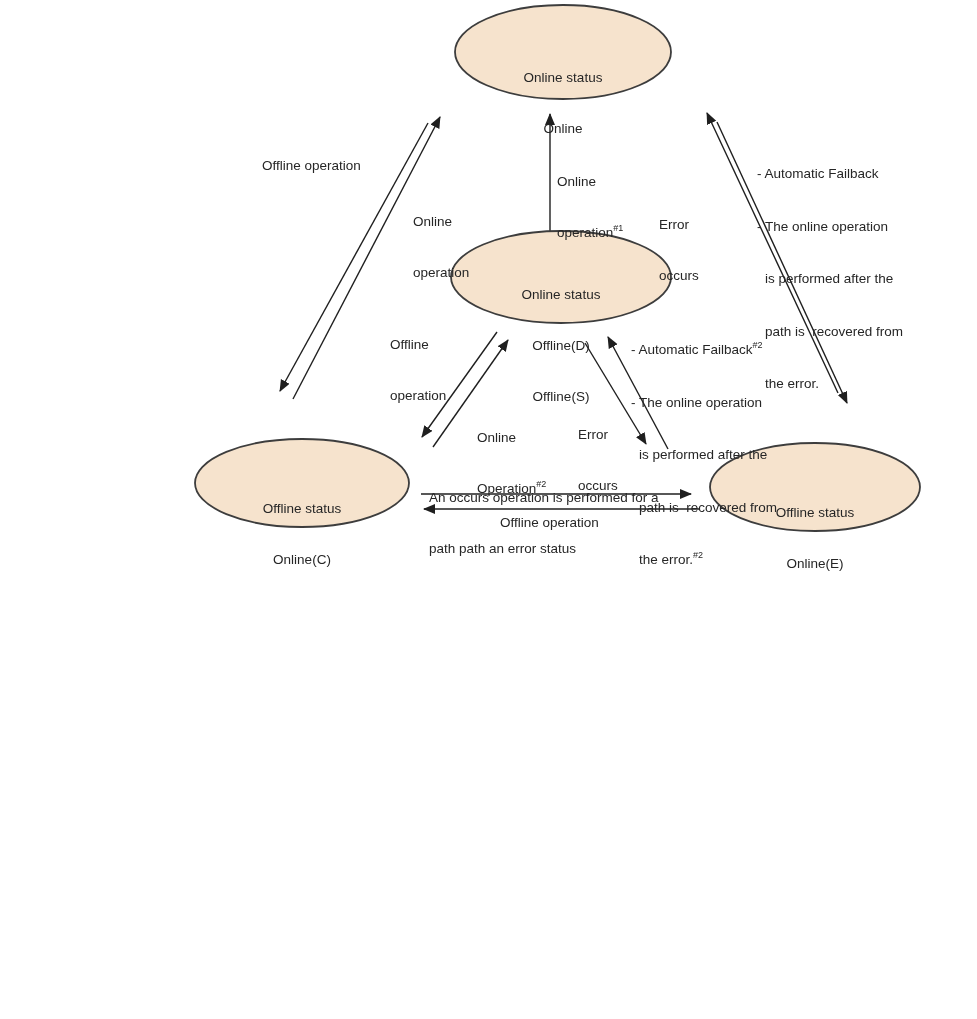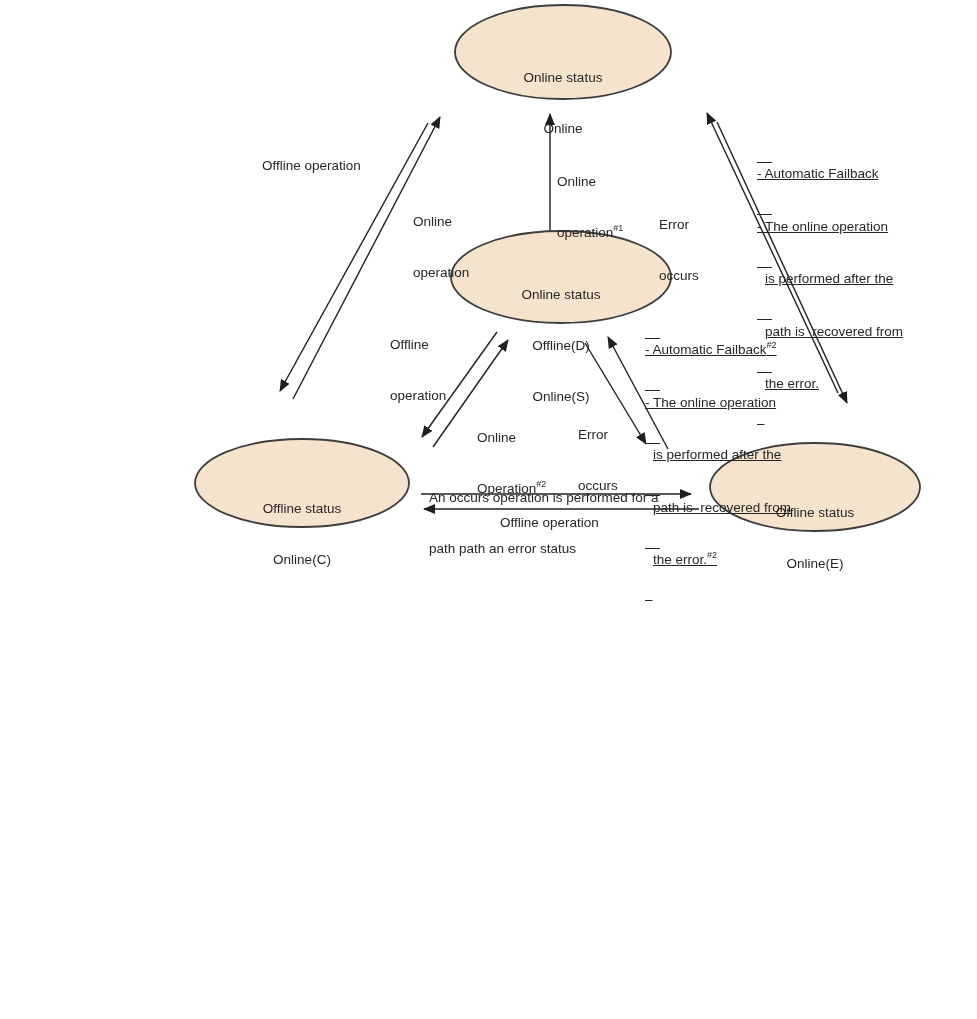--- a/index.html
+++ b/index.html
@@ -2,21 +2,21 @@
 <html><head>
 <meta charset="utf-8">
 <style>
   html,body{margin:0;padding:0;background:#ffffff;}
   .canvas{
     position:relative;width:977px;height:777px;background:#ffffff;
     font-family:"Liberation Sans",sans-serif;color:#262626;overflow:hidden;
   }
   .canvas svg{position:absolute;left:0;top:0;}
   .lbl{position:absolute;font-size:13.5px;line-height:17px;white-space:pre;color:#262626;}
-  .lbl.lh175{line-height:17.5px;text-decoration:underline;}
+  .lbl.lh175{line-height:17.5px;}
   .node-label{
     position:absolute;text-align:center;font-size:13.5px;line-height:17px;
     color:#262626;white-space:pre;
   }
   .cont{padding-left:8px;}
   sup{font-size:9px;line-height:0;position:relative;top:-1px;}
 </style>
 </head>
 <body>
 
@@ -54,21 +54,21 @@
   </svg>
 
   <div class="node-label" style="left:463px;top:35px;width:200px">
     <div>Online status</div>
     <div>Online</div>
   </div>
 
   <div class="node-label" style="left:461px;top:252px;width:200px">
     <div>Online status</div>
     <div>Offline(D)</div>
-    <div>Online(S)</div>
+    <div>Offline(S)</div>
   </div>
 
   <div class="node-label" style="left:202px;top:466px;width:200px">
     <div>Offline status</div>
     <div>Online(C)</div>
   </div>
 
   <div class="node-label" style="left:715px;top:470px;width:200px">
     <div>Offline status</div>
     <div>Online(E)</div>
@@ -107,21 +107,21 @@
   <div class="lbl" style="left:477px;top:395px">
     <div>Online</div>
     <div><span>Operation</span><sup>#2</sup></div>
   </div>
 
   <div class="lbl" style="left:578px;top:392px">
     <div>Error</div>
     <div>occurs</div>
   </div>
 
-  <div class="lbl lh175" style="left:645px;top:306px">
+  <div class="lbl lh175" style="left:631px;top:306px">
     <div><span>- Automatic Failback</span><sup>#2</sup></div>
     <div>- The online operation</div>
     <div class="cont">is performed after the</div>
     <div class="cont">path is  recovered from</div>
     <div class="cont"><span>the error.</span><sup>#2</sup></div>
   </div>
 
   <div class="lbl" style="left:429px;top:455px">
     <div>An occurs operation is performed for a</div>
     <div>path path an error status</div>

